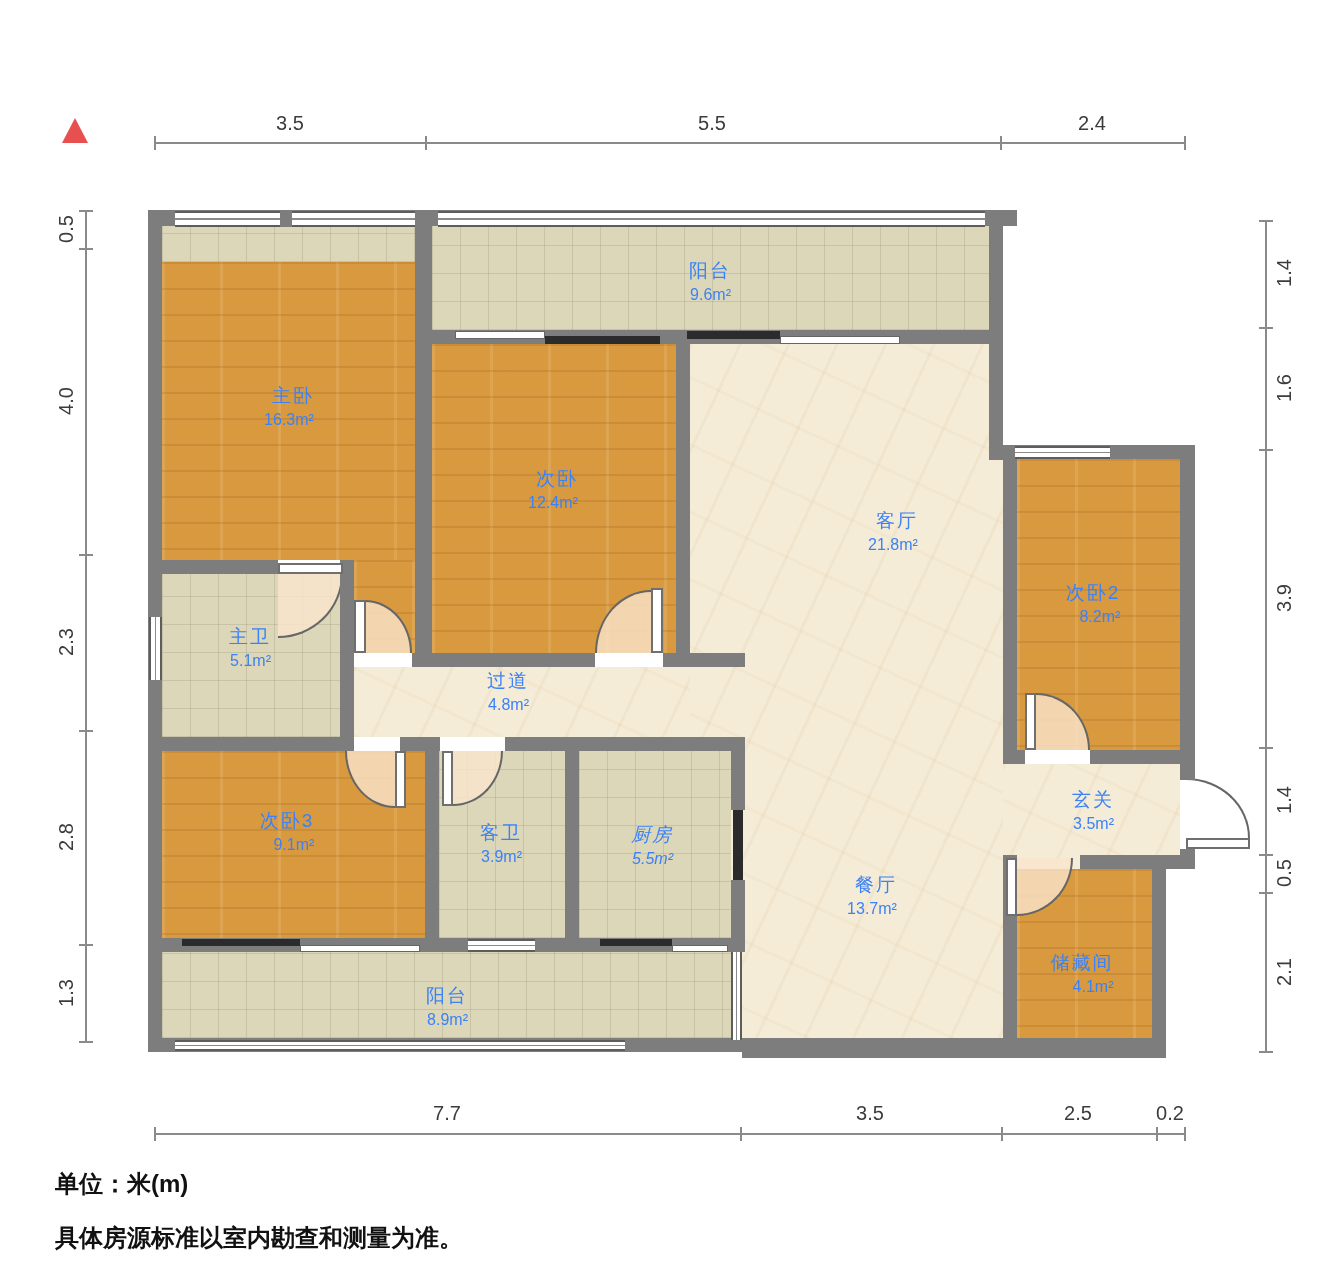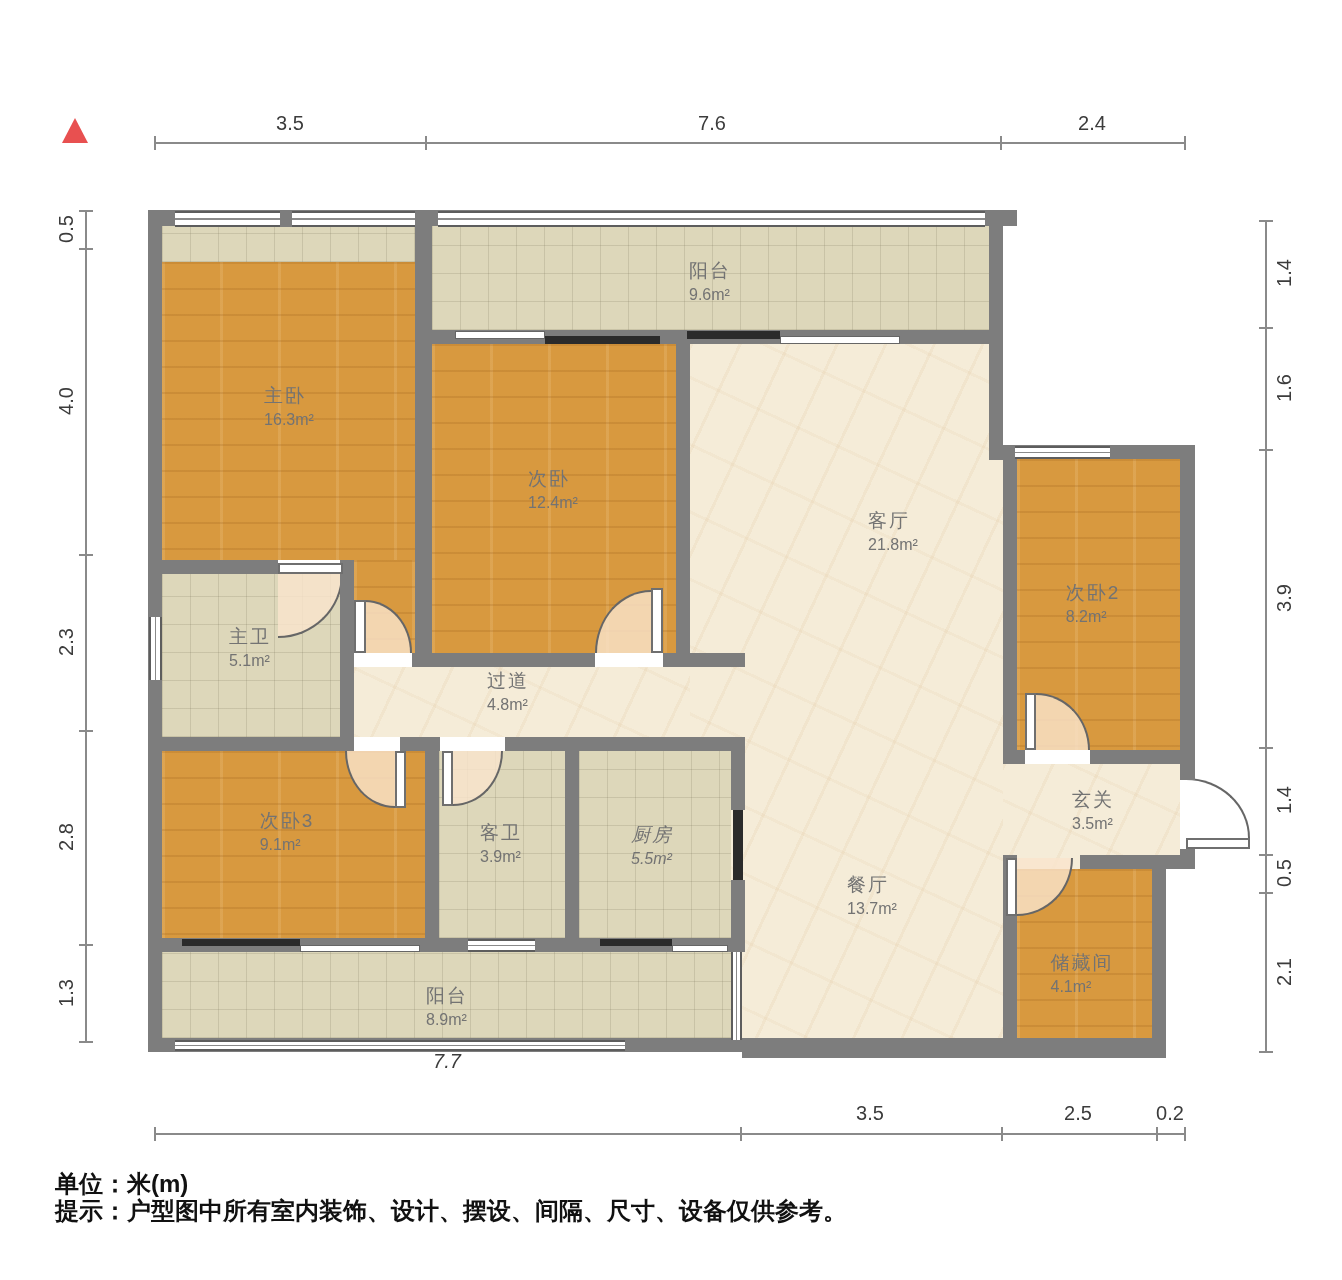--- a/index.html
+++ b/index.html
@@ -14,21 +14,21 @@
                          repeating-linear-gradient(90deg,rgba(118,112,86,.20) 0 1px,rgba(0,0,0,0) 1px 28px);}
   .marble{position:absolute;background-color:#f5ecd8;
         background-image:repeating-linear-gradient(115deg,rgba(213,175,124,.12) 0 3px,rgba(0,0,0,0) 3px 44px),
                          repeating-linear-gradient(25deg,rgba(213,175,124,.09) 0 3px,rgba(0,0,0,0) 3px 61px);}
   .winh{position:absolute;background:linear-gradient(to bottom,#5d5d5d 0 2px,#fff 2px 45%,#8a8a8a 45% 55%,#fff 55% calc(100% - 2px),#5d5d5d calc(100% - 2px));}
   .winv{position:absolute;background:linear-gradient(to right,#5d5d5d 0 2px,#fff 2px 45%,#8a8a8a 45% 55%,#fff 55% calc(100% - 2px),#5d5d5d calc(100% - 2px));}
   .sbw{position:absolute;background:#fff;border:1px solid #666;box-sizing:border-box;}
   .sbb{position:absolute;background:#2b2b2b;}
   .leaf{position:absolute;background:#fff;border:2px solid #6f6f6f;box-sizing:border-box;}
   .arc{position:absolute;background:rgba(250,229,205,.8);box-sizing:border-box;}
-  .rlabel{position:absolute;transform:translate(-50%,0);text-align:left;color:#737373;white-space:nowrap;line-height:1.35;}
+  .rlabel{position:absolute;transform:translate(-50%,0);text-align:right;color:#3b82f6;white-space:nowrap;line-height:1.35;}
   .rname{font-size:19px;letter-spacing:2px;font-weight:500;}
   .rarea{font-size:16px;letter-spacing:0;}
   .dline{position:absolute;background:#8a8a8a;}
   .tick{position:absolute;background:#8a8a8a;}
   .dlh{position:absolute;font-size:20px;color:#3c3c3c;transform:translate(-50%,0);white-space:nowrap;}
   .dlv{position:absolute;font-size:20px;color:#3c3c3c;transform:translate(-50%,-50%) rotate(-90deg);white-space:nowrap;}
   .tri{position:absolute;width:0;height:0;border-left:13px solid transparent;border-right:13px solid transparent;border-bottom:25px solid #e85050;}
   .footer{position:absolute;left:55px;color:#111;font-size:24px;line-height:27px;}
   .fl{font-weight:700;}
   .ft{font-weight:600;}
@@ -182,30 +182,30 @@
     <div class="rname">阳台</div>
     <div class="rarea">8.9m²</div>
   </div>
 
   <div class="dline" style="left:154px;top:142px;width:1031px;height:2px;"></div>
   <div class="tick" style="left:154px;top:136px;width:2px;height:14px;"></div>
   <div class="tick" style="left:425px;top:136px;width:2px;height:14px;"></div>
   <div class="tick" style="left:1000px;top:136px;width:2px;height:14px;"></div>
   <div class="tick" style="left:1184px;top:136px;width:2px;height:14px;"></div>
   <div class="dlh" style="left:290px;top:112px;">3.5</div>
-  <div class="dlh" style="left:712px;top:112px;">7.6</div>
+  <div class="dlh" style="left:712px;top:112px;">5.5</div>
   <div class="dlh" style="left:1092px;top:112px;">2.4</div>
 
   <div class="dline" style="left:154px;top:1133px;width:1031px;height:2px;"></div>
   <div class="tick" style="left:154px;top:1127px;width:2px;height:14px;"></div>
   <div class="tick" style="left:740px;top:1127px;width:2px;height:14px;"></div>
   <div class="tick" style="left:1001px;top:1127px;width:2px;height:14px;"></div>
   <div class="tick" style="left:1156px;top:1127px;width:2px;height:14px;"></div>
   <div class="tick" style="left:1184px;top:1127px;width:2px;height:14px;"></div>
-  <div class="dlh" style="left:447px;top:1050px;font-style:italic;">7.7</div>
+  <div class="dlh" style="left:447px;top:1102px;">7.7</div>
   <div class="dlh" style="left:870px;top:1102px;">3.5</div>
   <div class="dlh" style="left:1078px;top:1102px;">2.5</div>
   <div class="dlh" style="left:1170px;top:1102px;">0.2</div>
 
   <div class="dline" style="left:85px;top:210px;width:2px;height:833px;"></div>
   <div class="tick" style="left:79px;top:210px;width:14px;height:2px;"></div>
   <div class="tick" style="left:79px;top:248px;width:14px;height:2px;"></div>
   <div class="tick" style="left:79px;top:554px;width:14px;height:2px;"></div>
   <div class="tick" style="left:79px;top:730px;width:14px;height:2px;"></div>
   <div class="tick" style="left:79px;top:944px;width:14px;height:2px;"></div>
@@ -227,17 +227,17 @@
   <div class="dlv" style="left:1284px;top:273px;">1.4</div>
   <div class="dlv" style="left:1284px;top:388px;">1.6</div>
   <div class="dlv" style="left:1284px;top:598px;">3.9</div>
   <div class="dlv" style="left:1284px;top:800px;">1.4</div>
   <div class="dlv" style="left:1284px;top:873px;">0.5</div>
   <div class="dlv" style="left:1284px;top:972px;">2.1</div>
 
   <div class="footer" style="top:1170px;">
     <span class="fl">单位：</span><span class="fl">米(m)</span>
   </div>
-  <div class="footer" style="top:1197px;">
-    <span class="fl">提示：</span><span class="ft">户型图中所有室内装饰、设计、摆设、间隔、尺寸、设备仅供参考。</span>
+  <div class="footer" style="top:1224px;">
+    <span class="ft">具体房源标准以室内勘查和测量为准。</span>
   </div>
 
 </div>
 
 </body></html>

